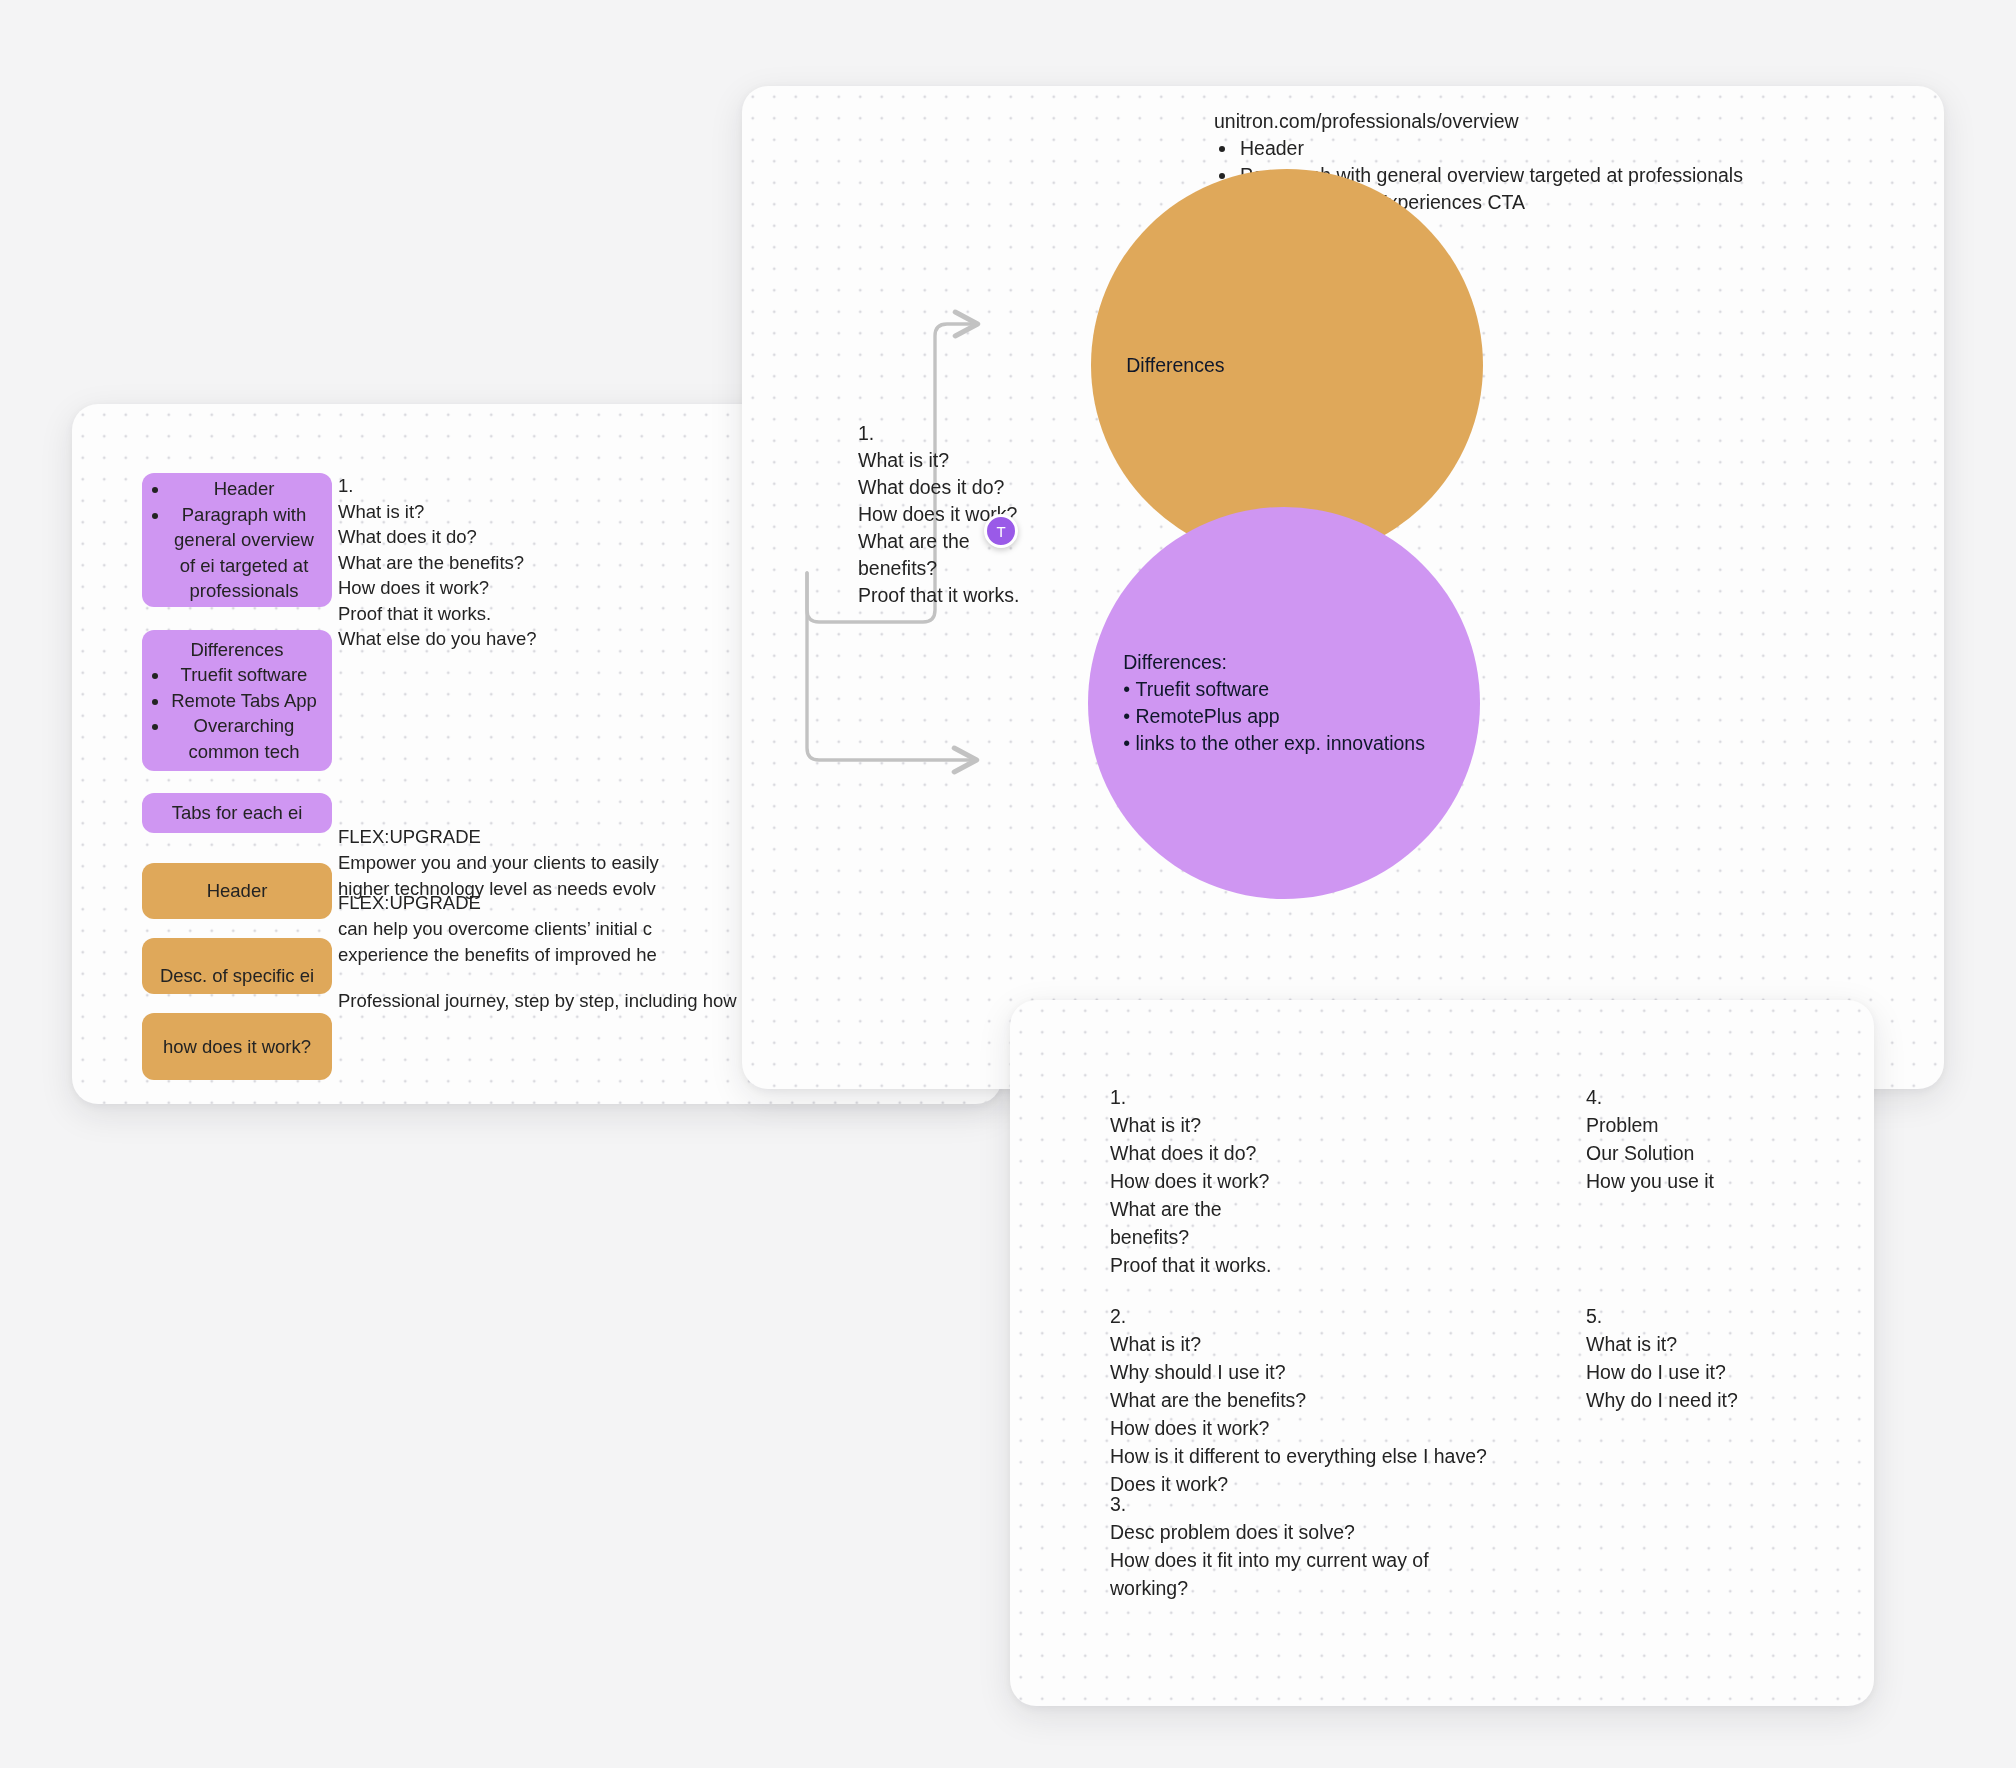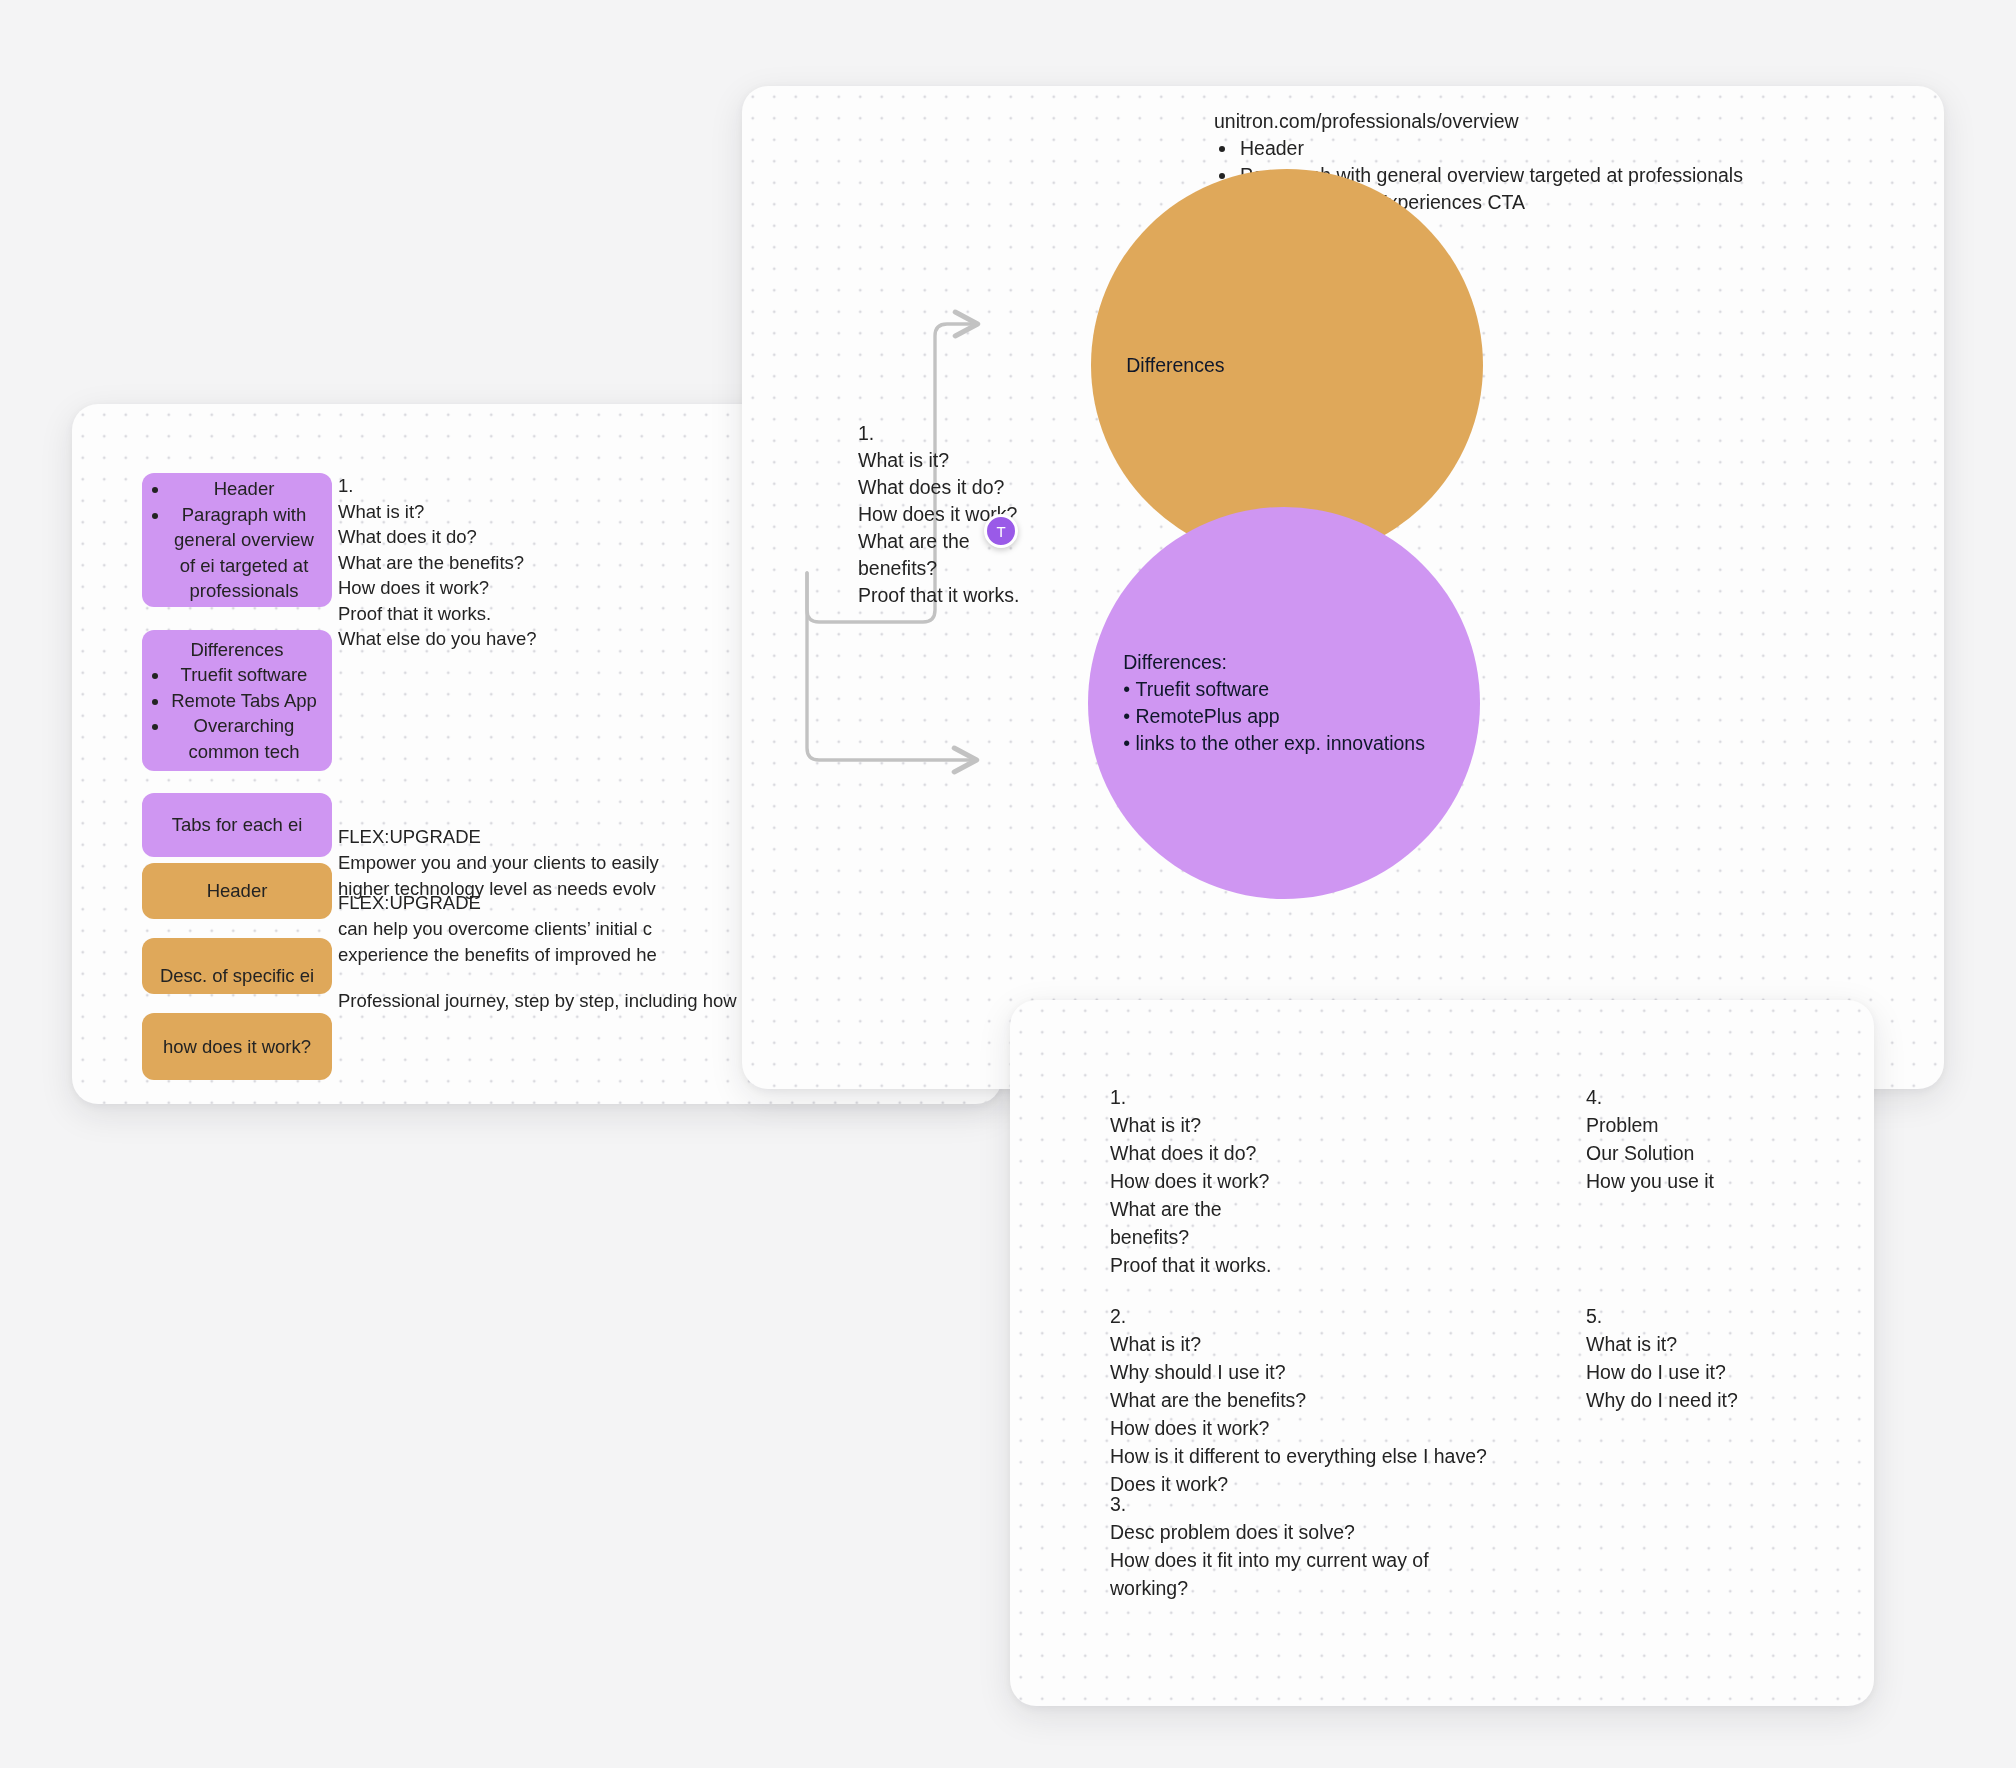--- a/index.html
+++ b/index.html
@@ -166,21 +166,21 @@
 
     <div class="swatch sw-purple" style="left:70px; top:226px; width:190px; height:141px; flex-direction:column;">
       <span class="plain">Differences</span>
       <ul>
         <li>Truefit software</li>
         <li>Remote Tabs App</li>
         <li>Overarching common tech</li>
       </ul>
     </div>
 
-    <div class="swatch sw-purple" style="left:70px; top:389px; width:190px; height:64px;">
+    <div class="swatch sw-purple" style="left:70px; top:389px; width:190px; height:40px;">
       <span class="plain">Tabs for each ei</span>
     </div>
 
     <div class="swatch sw-orange" style="left:70px; top:459px; width:190px; height:56px;">
       <span class="plain">Header</span>
     </div>
 
     <div class="swatch sw-orange" style="left:70px; top:534px; width:190px; height:56px;align-items:flex-end;">
       <span class="plain">Desc. of specific ei</span>
     </div>

